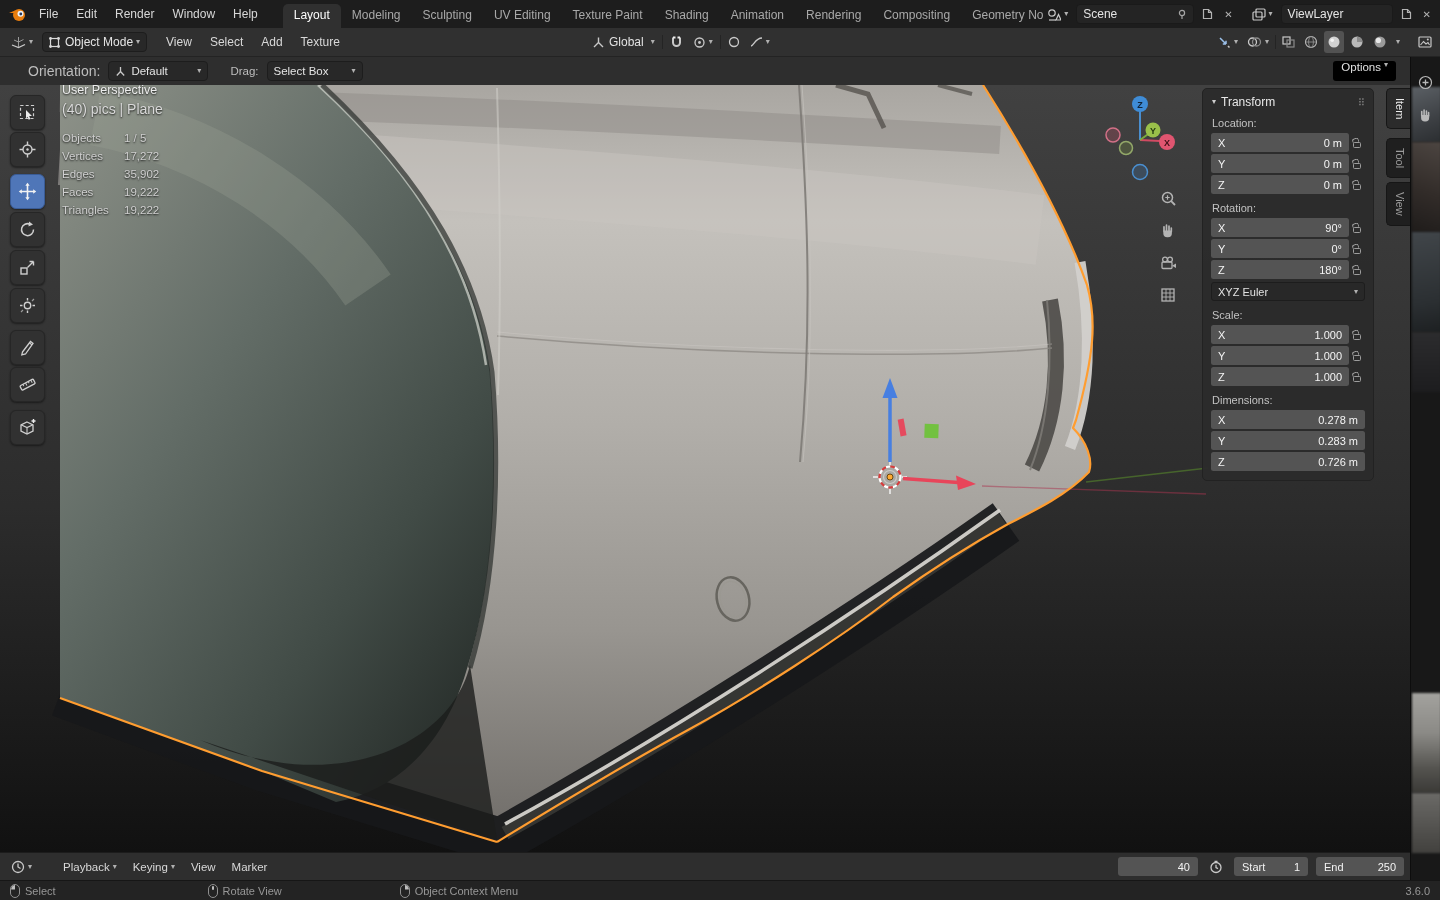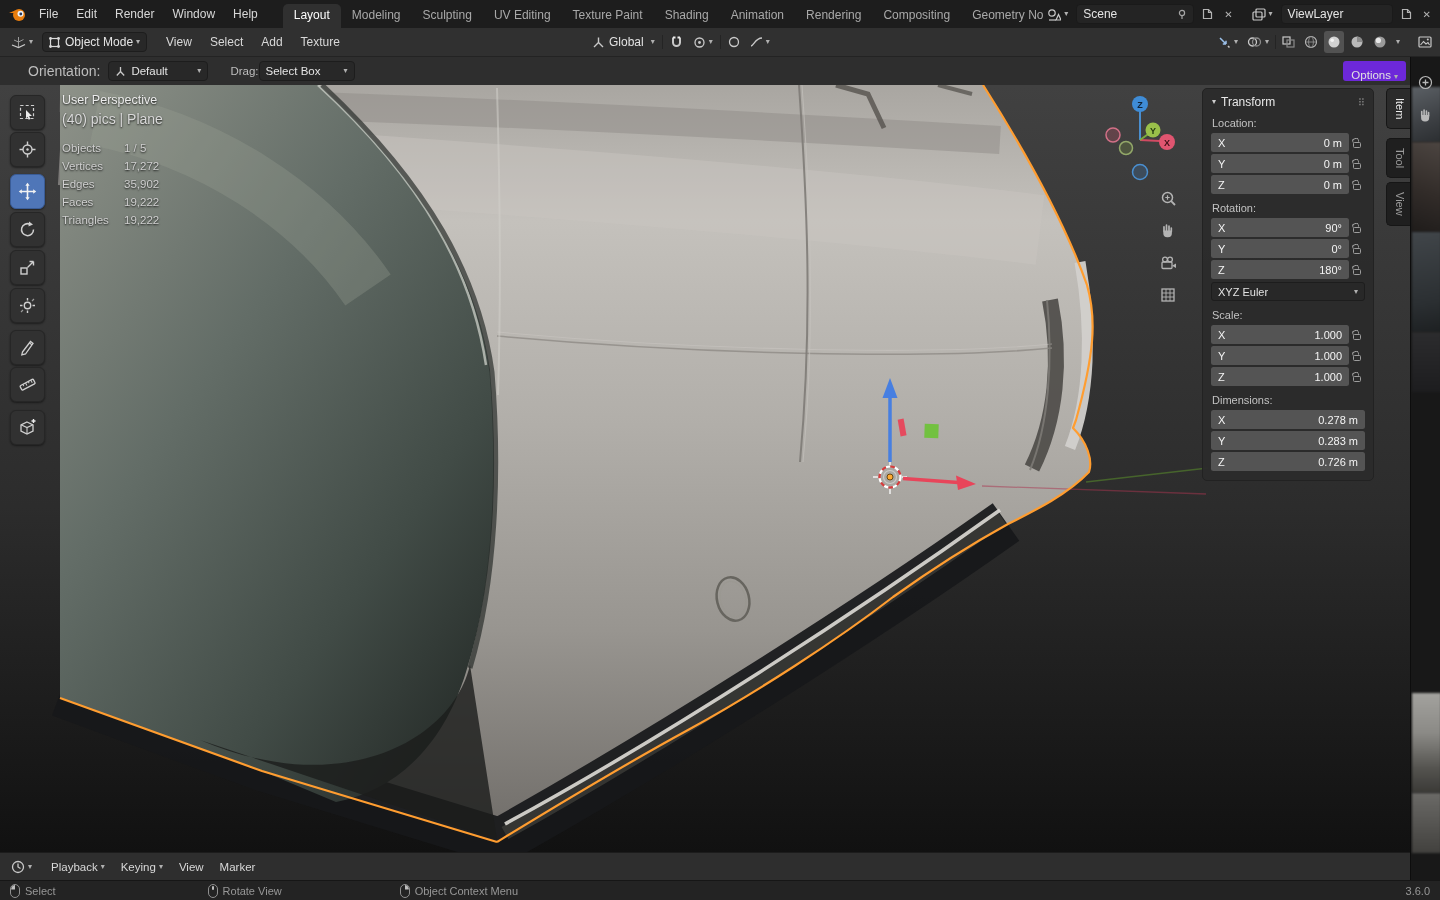--- a/index.html
+++ b/index.html
@@ -20,21 +20,21 @@
   .caret{font-size:8px;color:#b0b0b0;margin-left:3px;line-height:1}
   .widget{display:flex;align-items:center;background:#282828;border:1px solid #1d1d1d;border-radius:4px;height:20px;padding:0 6px;font-size:12px;color:#e4e4e4;white-space:nowrap}
   .field-dark{display:flex;align-items:center;background:#242424;border:1px solid #1a1a1a;border-radius:4px;height:20px;padding:0 6px;font-size:12px;color:#e4e4e4;white-space:nowrap}
   .ibtn{display:flex;align-items:center;justify-content:center;height:22px;padding:0 3px;border-radius:3px}
   .ibtn.active{background:#525252}
   svg{display:block}
   
   .toolbtn{position:absolute;left:10px;width:35px;height:35px;background:#313131;border:1px solid #262626;border-radius:6px;display:flex;align-items:center;justify-content:center;box-shadow:0 1px 2px rgba(0,0,0,.45);z-index:30}
   .toolbtn.active{background:#4f76b8;border-color:#3a5c96}
   
-  .vstats{position:absolute;left:62px;top:93px;z-index:25;text-shadow:0 1px 2px rgba(0,0,0,.85);color:#ececec}
+  .vstats{position:absolute;left:62px;top:83px;z-index:25;text-shadow:0 1px 2px rgba(0,0,0,.85);color:#ececec}
   .vstats .l1{font-size:12.5px;margin-bottom:4px}
   .vstats .l2{font-size:14px;color:#d9d9d9;margin-bottom:15px}
   .statgrid{display:grid;grid-template-columns:62px auto;row-gap:6px;font-size:11.5px;color:#cfcfcf}
   .vbtn{position:absolute;left:1156px;width:24px;height:24px;display:flex;align-items:center;justify-content:center;z-index:25;opacity:.85}
   
   #npanel{position:absolute;left:1202px;top:88px;width:172px;background:rgba(43,43,43,.97);border:1px solid #222;border-radius:5px;padding:6px 8px 9px;z-index:35}
   .phead{display:flex;align-items:center;font-size:12px;color:#e8e8e8;margin-bottom:2px}
   .pdots{margin-left:auto;color:#7e7e7e;font-size:10px}
   .slabel{font-size:11px;color:#c2c2c2;margin:8px 1px 4px}
   .prow{display:flex;align-items:center;margin-bottom:2px}
@@ -384,25 +384,25 @@
 <div id="row3" class="bar">
   <span style="font-size:14px;color:#bdbdbd;margin-left:28px">Orientation:</span>
   <div class="widget" style="margin-left:8px;width:100px">
     <svg width="11" height="11" viewBox="0 0 11 11" style="margin-right:5px">
         <path d="M5.5 5.5 V1 M5.5 5.5 L1.8 9.5 M5.5 5.5 L9.2 9.5" stroke="#c9c9c9" stroke-width="1.3" fill="none"></path>
       </svg>
     <span style="font-size:11.5px">Default</span>
     <span class="caret" style="margin-left:auto">▾</span>
   </div>
   <span style="font-size:11.5px;color:#bdbdbd;margin-left:22px">Drag:</span>
-  <div class="widget" style="width:96px">
+  <div class="widget" style="margin-left:8px;width:96px">
     <span style="font-size:11.5px">Select Box</span>
     <span class="caret" style="margin-left:auto">▾</span>
   </div>
-  <div style="margin-left:auto;margin-right:4px;display:flex;align-items:flex-end;background:#6d28d9;border-radius:3px;height:20px;padding:0 8px">
+  <div style="margin-left:auto;margin-right:14px;display:flex;align-items:flex-start;background:#000000;border-radius:3px;height:20px;padding:0 8px">
     <span style="font-size:11.5px;color:#e0e0e0">Options</span>
     <span class="caret">▾</span>
   </div>
 </div>
 
 <div class="toolbtn" style="top:95px">
   <svg width="19" height="19" viewBox="0 0 19 19">
       <rect x="2.5" y="2.5" width="13" height="13" fill="none" stroke="#cfcfcf" stroke-width="1.2" stroke-dasharray="3 2.2"></rect>
       <path d="M8 7 L14 13 L11.2 13 L12.4 16 L10.7 16.8 L9.5 13.8 L8 15.4 Z" fill="#ececec"></path>
     </svg>
@@ -654,31 +654,50 @@
 </div>
 
 <div id="timeline" class="bar">
   <span class="ibtn" style="margin-left:8px">
     <svg width="14" height="14" viewBox="0 0 14 14">
         <circle cx="7" cy="7" r="5.5" fill="none" stroke="#c9c9c9" stroke-width="1.3"></circle>
         <path d="M7 3.5 V7 L9.5 8.5" fill="none" stroke="#c9c9c9" stroke-width="1.3"></path>
       </svg>
     <span class="caret">▾</span>
   </span>
-  <div class="menu sm" style="margin-left:8px">
+  <div class="menu sm" style="margin-left:20px">
     <span>Playback</span>
       <span class="caret">▾</span>
   </div>
   <div class="menu sm">
     <span>Keying</span>
       <span class="caret">▾</span>
   </div>
   <div class="menu sm">View</div>
   <div class="menu sm">Marker</div>
 
+  <div style="margin-left:auto;display:flex;align-items:center;gap:8px;padding-right:6px">
+    <div class="tlfield" style="width:80px">
+      <span style="margin-left:auto">40</span>
+    </div>
+    <span class="ibtn">
+      <svg width="14" height="14" viewBox="0 0 14 14">
+          <circle cx="7" cy="7.5" r="5" fill="none" stroke="#c9c9c9" stroke-width="1.3"></circle>
+          <path d="M7 4.8 V7.5 L9 8.6 M5.5 1.5 h3" fill="none" stroke="#c9c9c9" stroke-width="1.3"></path>
+        </svg>
+    </span>
+    <div class="tlfield" style="width:74px">
+      <span>Start</span>
+      <span style="margin-left:auto">1</span>
+    </div>
+    <div class="tlfield" style="width:88px">
+      <span>End</span>
+      <span style="margin-left:auto">250</span>
+    </div>
+  </div>
 </div>
 
 <div id="statusbar" class="bar">
   <div class="hint" style="margin-left:10px">
     <svg width="10" height="14" viewBox="0 0 10 14">
         <rect x="0.5" y="0.5" width="9" height="13" rx="4.5" fill="none" stroke="#8f8f8f"></rect>
         <path d="M1.2 5.5 A4 4 0 0 1 5 1 L5 5.5 Z" fill="#bdbdbd"></path>
       </svg>
     <span>Select</span>
   </div>

